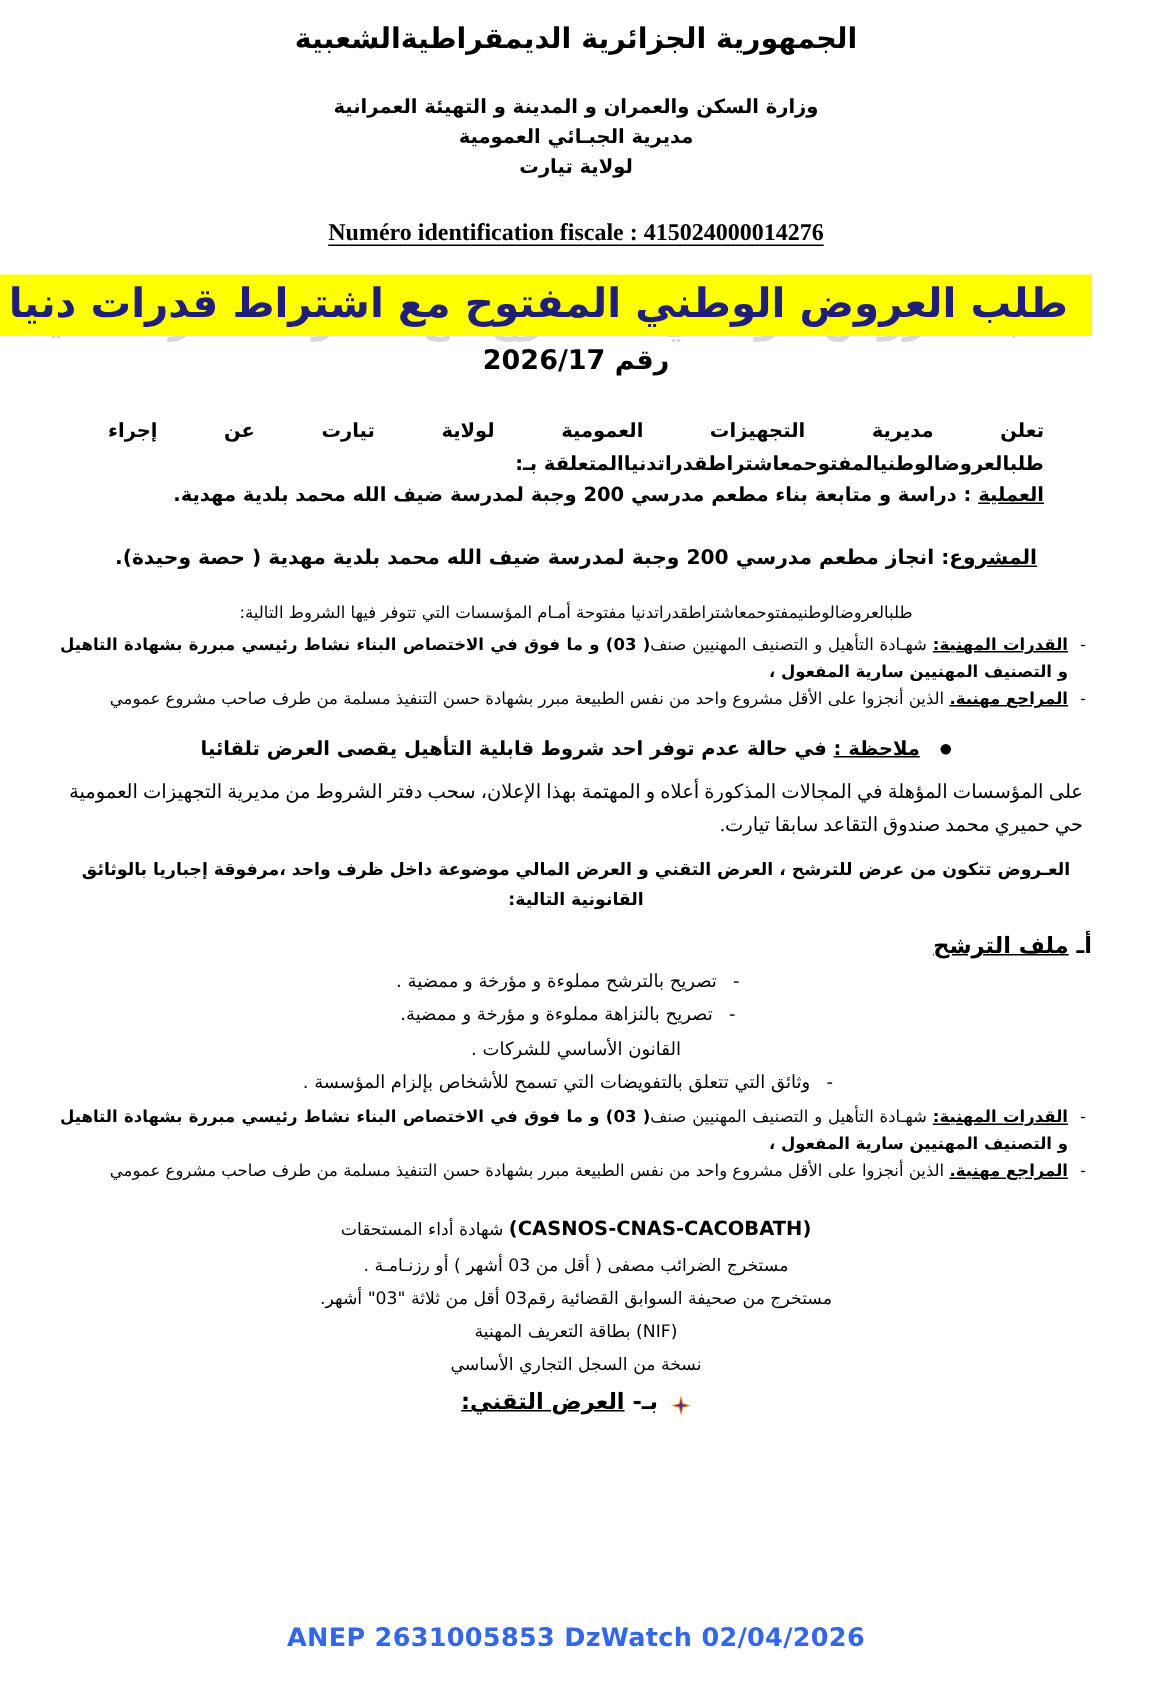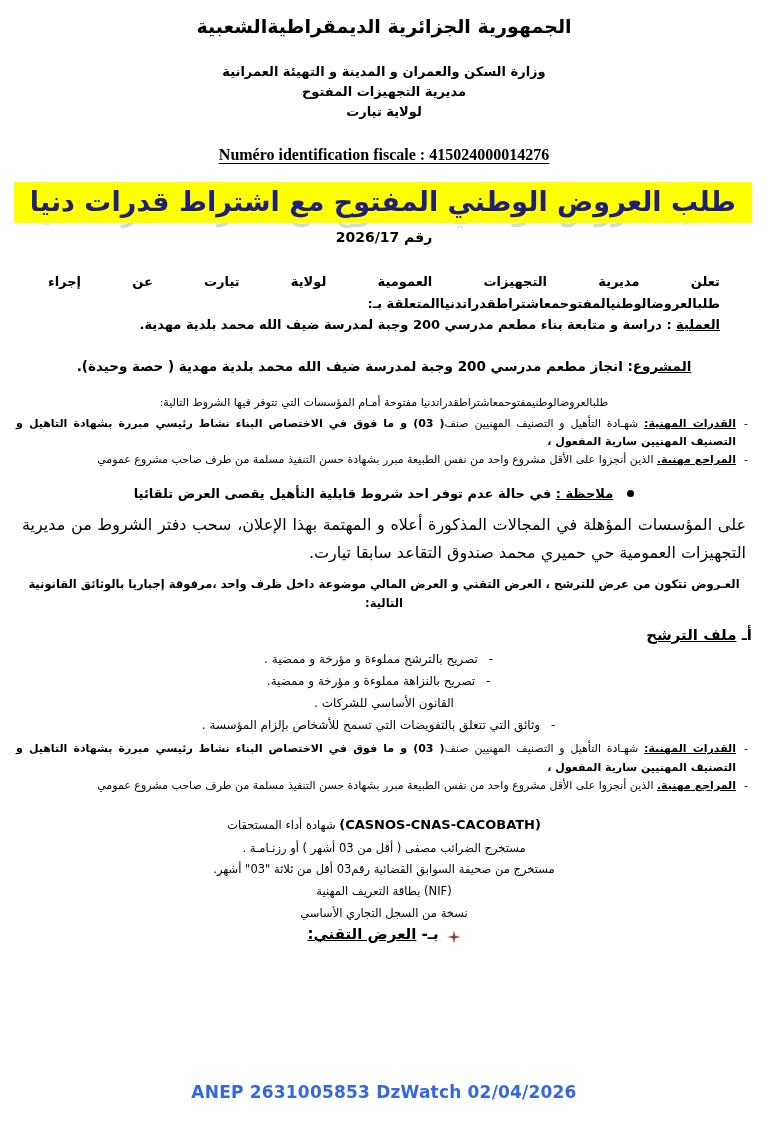--- a/index.html
+++ b/index.html
@@ -14,21 +14,21 @@
     position: relative;
     font-family: "DejaVu Sans", "Liberation Sans", sans-serif;
     color: #000000;
     overflow: hidden;
   }
   .page {
     position: relative;
     width: 768px;
     height: 1120px;
     box-sizing: border-box;
-    padding: 0 16px;
+    padding: 0 40px;
   }
 
   
   .header-block {
     text-align: center;
     padding-top: 14px;
   }
   .republic {
     font-size: 19px;
     font-weight: bold;
@@ -84,21 +84,21 @@
     font-weight: bold;
     color: #b9b9b9;
     opacity: .55;
     z-index: 1;
     white-space: nowrap;
     pointer-events: none;
   }
   .title-number {
     margin-top: 6px;
     text-align: center;
-    font-size: 14px;
+    font-size: 18px;
     font-weight: bold;
   }
   .title-number .num { direction: ltr; unicode-bidi: embed; }
 
   
   .intro {
     margin-top: 26px;
     font-size: 13px;
     font-weight: bold;
     line-height: 1.65;
@@ -159,24 +159,25 @@
     flex: 0 0 auto;
   }
   .note-text {
     font-size: 13px;
     font-weight: bold;
   }
   .note-text .nlabel { text-decoration: underline; }
 
   .para-sm {
     margin-top: 10px;
-    font-size: 16px;
+    font-size: 13px;
     line-height: 1.75;
     text-align: justify;
     padding: 0 6px;
+    font-family: Liberation Serif, serif;
   }
   .para-sm2 {
     margin-top: 8px;
     font-size: 11.5px;
     line-height: 1.7;
     text-align: center;
     font-weight: bold;
   }
 
   
@@ -269,21 +270,21 @@
 </style>
 </head>
 <body>
 
 <div class="page">
 
   <div class="header-block">
     <div class="republic">الجمهورية الجزائرية الديمقراطيةالشعبية</div>
     <div class="ministry">
       <div>وزارة السكن والعمران و المدينة و التهيئة العمرانية</div>
-      <div>مديرية التجهيزات المفتوح</div>
+      <div>مديرية الجبـائي العمومية</div>
       <div>لولاية تيارت</div>
     </div>
   </div>
 
   <div class="nif-line">
     <span class="nif-text">Numéro identification fiscale : 415024000014276</span>
   </div>
 
   <div class="title-wrap">
     <div class="title-ghost">طلب العروض الوطني المفتوح مع اشتراط قدرات دنيا</div>

